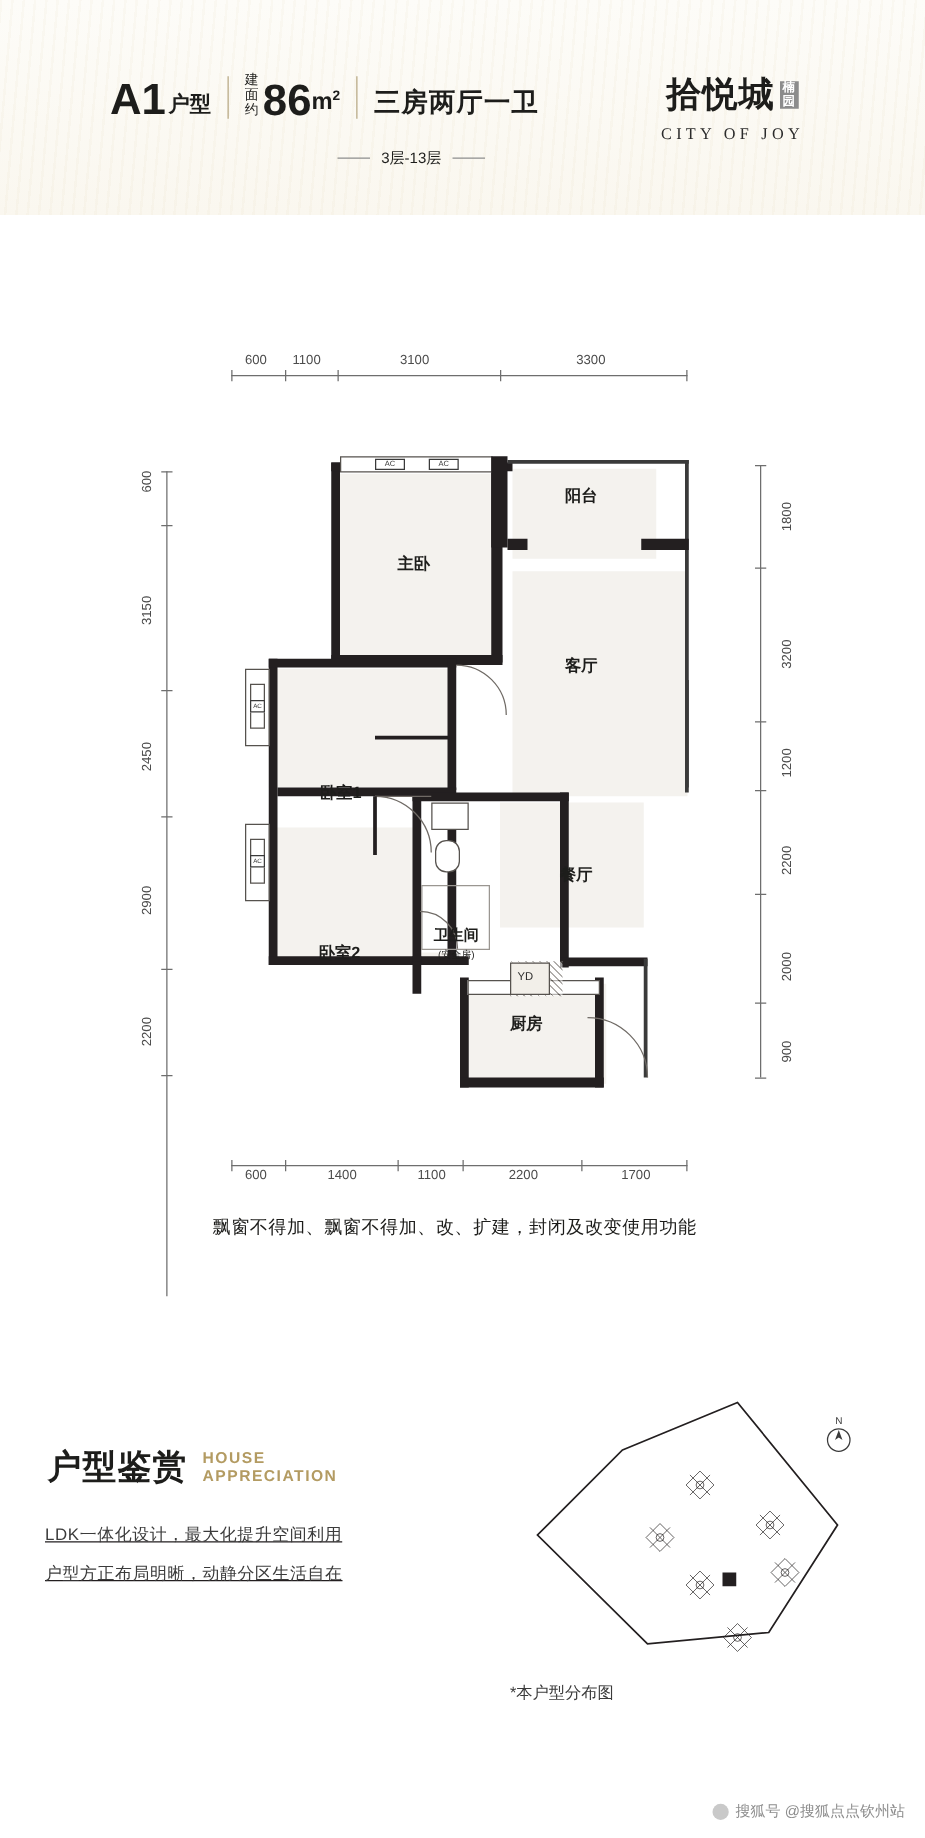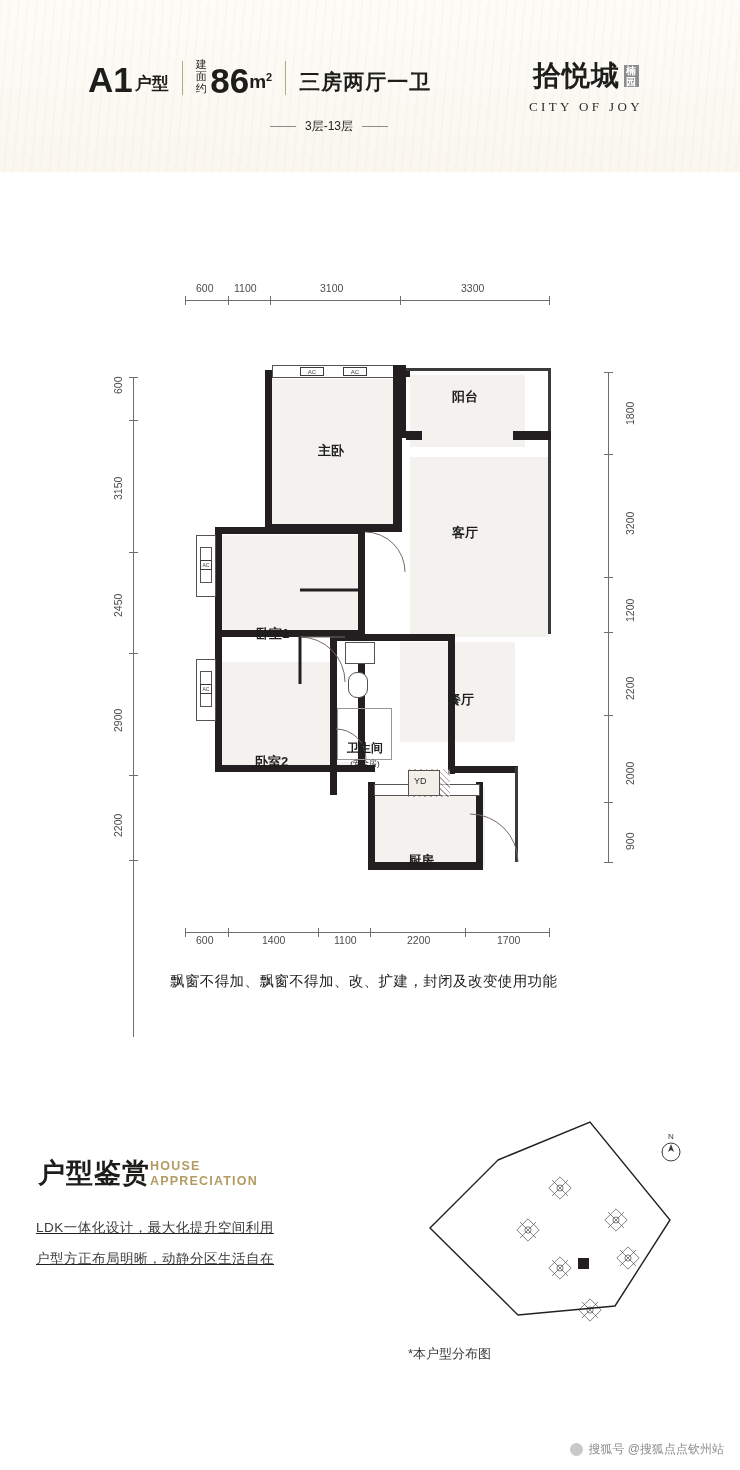--- a/index.html
+++ b/index.html
@@ -133,21 +133,21 @@
   }
   .appr-title{
     position:absolute; left:38px; top:55px;
     display:flex; align-items:flex-end;
   }
   .appr-cn{
     font-size:27px; font-weight:bold; color:#1d1d1b;
     font-family:"Liberation Serif", serif; letter-spacing:1px;
   }
   .appr-en{
-    margin-bottom:2px;
+    margin-left:12px; margin-bottom:2px;
     font-size:12.5px; color:#b39b62; line-height:15px; letter-spacing:1.2px;
     font-weight:bold;
   }
   .appr-list{
     position:absolute; left:36px; top:112px; width:300px;text-decoration:underline;
   }
   .appr-list div{
     font-size:13.5px; color:#3b3b3b; line-height:31px; letter-spacing:0.5px;
   }
   .sitemap{
@@ -346,21 +346,21 @@
     </svg>
 
     <div class="room" style="left:318px;top:270px;">主卧</div>
     <div class="room" style="left:258px;top:580px;opacity:0;"></div>
     <div class="room" style="left:255px;top:581px;">卧室2</div>
 
     <div class="room" style="left:256px;top:453px;">卧室1</div>
     <div class="room" style="left:452px;top:216px;">阳台</div>
     <div class="room" style="left:452px;top:352px;">客厅</div>
     <div class="room" style="left:448px;top:519px;">餐厅</div>
-    <div class="room" style="left:408px;top:680px;">厨房</div>
+    <div class="room" style="left:408px;top:638px;">厨房</div>
     <div class="room small" style="left:336px;top:568px;text-align:center;width:58px;">
       <span>卫生间</span>
       <span class="sub">(安全房)</span>
     </div>
 
   </div>
 
   <div class="note">飘窗不得加、飘窗不得加、改、扩建，封闭及改变使用功能</div>
 </div>
 

